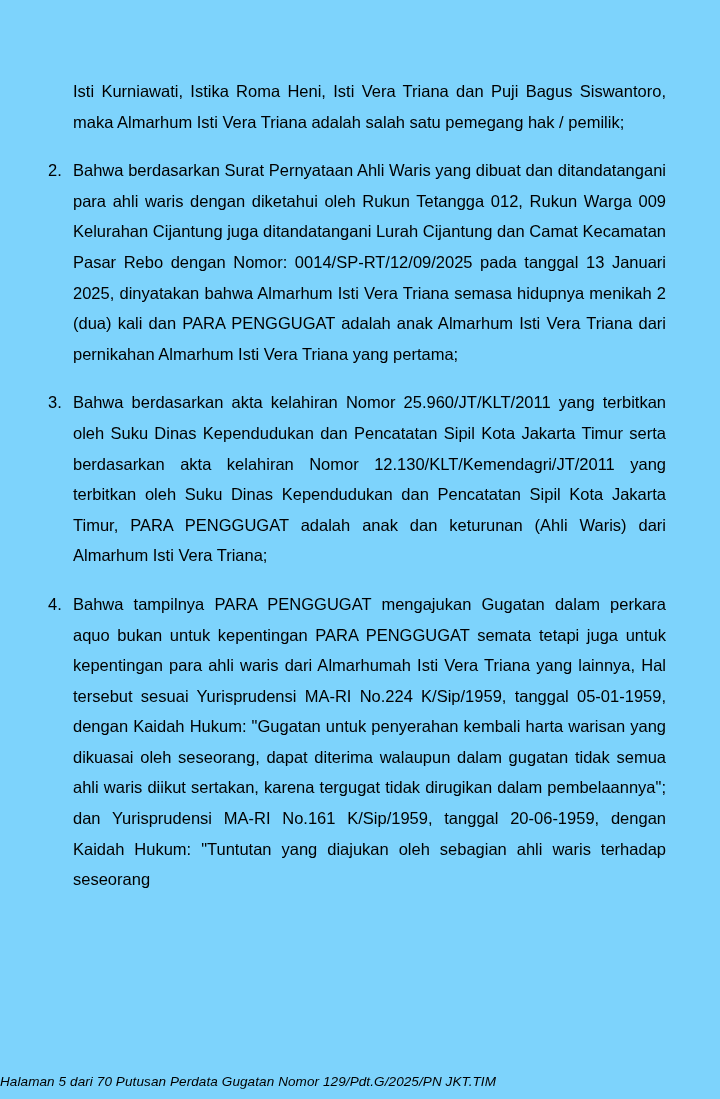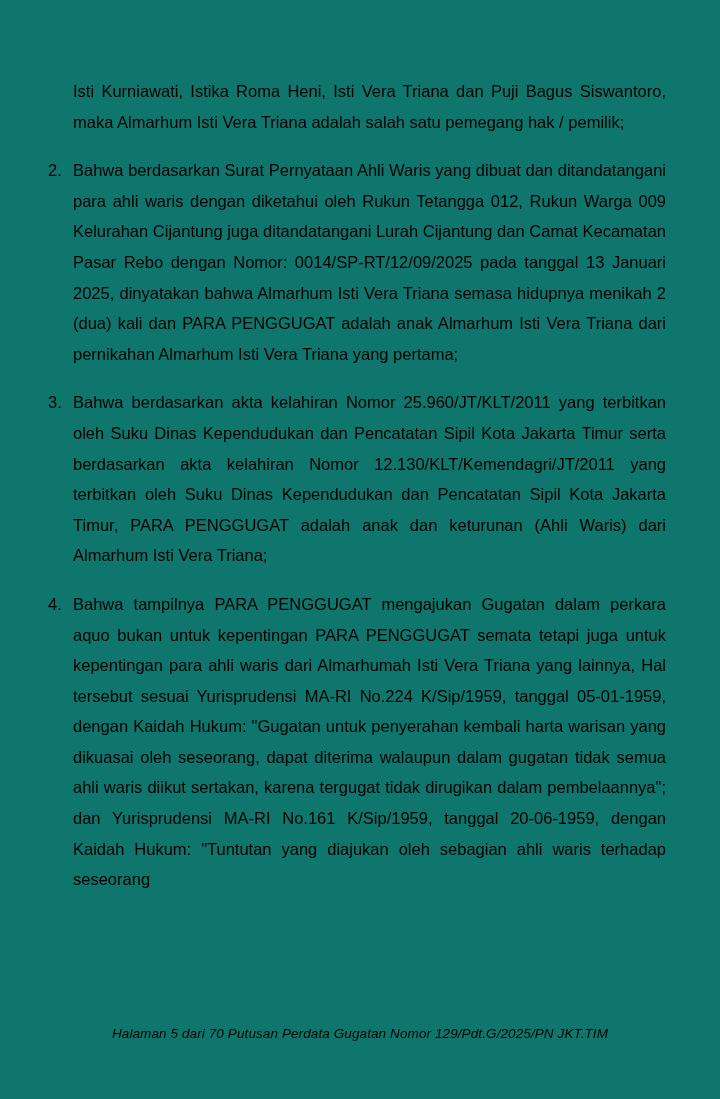--- a/index.html
+++ b/index.html
@@ -9,21 +9,21 @@
     background: #ffffff;
   }
   body {
     font-family: "Liberation Sans", sans-serif;
     color: #000000;
   }
   .page {
     position: relative;
     width: 720px;
     height: 1099px;
-    background: #0f766e;
+    background: #7dd3fc;
     overflow: hidden;
     box-sizing: border-box;
   }
   .doc-body {
     position: absolute;
     left: 48px;
     top: 76px;
     width: 618px;
   }
   .para {
@@ -52,22 +52,21 @@
     word-spacing: 0px;
   }
   
   .para.continuation .marker {
     flex: 0 0 25px;
   }
   .footer {
     position: absolute;
     left: 0;
     right: 0;
-    top: 1026px;
-    text-align: center;
+    top: 1074px;
     font-size: 13.5px;
     font-style: italic;
     font-family: "Liberation Sans", sans-serif;
     letter-spacing: 0.1px;
     color: #000000;
     white-space: nowrap;
   }
 </style>
 </head>
 <body>

